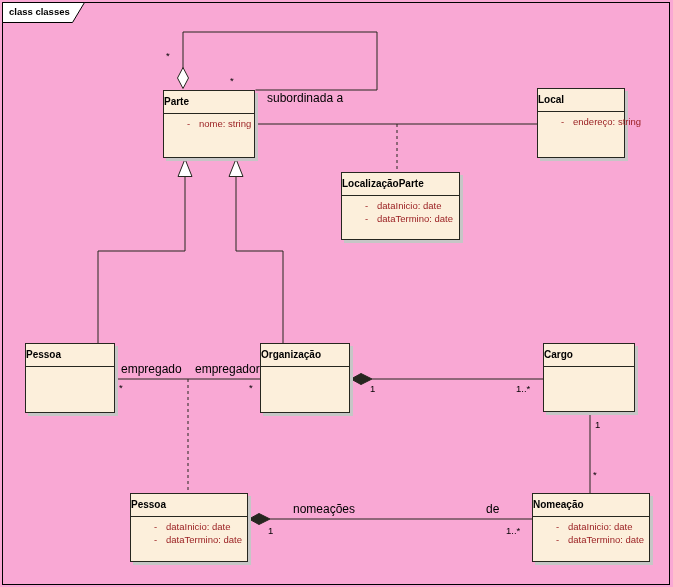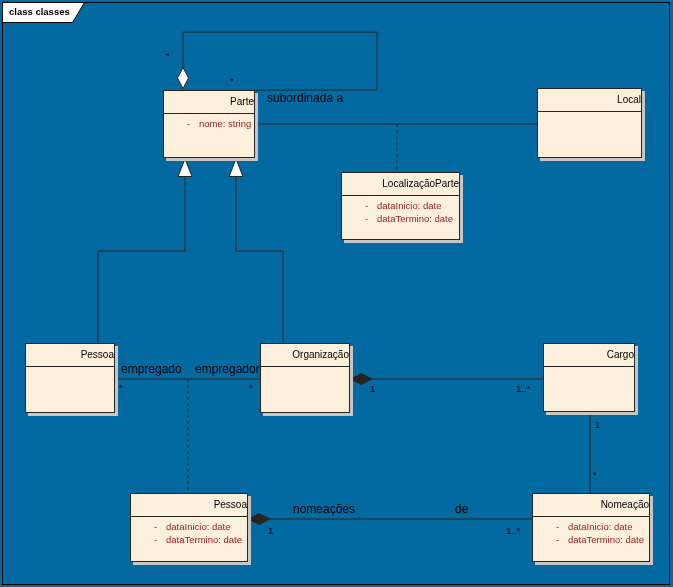--- a/index.html
+++ b/index.html
@@ -1,27 +1,27 @@
 <!DOCTYPE html>
 <html><head>
 <meta charset="utf-8">
 <style>
   html,body{margin:0;padding:0;background:#fff;}
   #canvas{
-    position:relative;width:673px;height:587px;background:#0369a1;
+    position:relative;width:673px;height:587px;background:#f9a8d4;
     font-family:"Liberation Sans","DejaVu Sans",sans-serif;
     color:#000;overflow:hidden;
   }
   #wires{position:absolute;left:0;top:0;width:673px;height:587px;}
   .uml-class{
     position:absolute;background:#FCEFDB;border:1px solid #26261F;
     box-shadow:3px 3px 0 0 #C6C6C6;box-sizing:border-box;
   }
   .uml-title{
-    height:22px;line-height:22px;text-align:right;font-weight:normal;
+    height:22px;line-height:22px;text-align:left;font-weight:bold;
     font-size:10px;border-bottom:1px solid #26261F;white-space:nowrap;
   }
   .uml-attrs{padding-top:3px;}
   .attr{
     font-size:9.5px;line-height:13px;color:#981B1E;white-space:nowrap;padding-left:16px;
   }
   .attr .vis{display:inline-block;width:12px;padding-left:7px;}
   .lbl{
     position:absolute;font-size:12px;line-height:11px;white-space:nowrap;color:#000;
   }
@@ -83,22 +83,25 @@
 
   <span class="tab-label">class classes</span>
 
   <div class="uml-class" style="left:163px;top:90px;width:92px;height:68px">
     <div class="uml-title">Parte</div>
     <div class="uml-attrs">
       <div class="attr"><span class="vis">-</span><span>nome: string</span></div>
     </div>
   </div>
 
-  <div class="uml-class" style="left:537px;top:88px;width:105px;height:70px">
+  <div class="uml-class" style="left:537px;top:88px;width:88px;height:70px">
     <div class="uml-title">Local</div>
+    <div class="uml-attrs">
+      <div class="attr"><span class="vis">-</span><span>endereço: string</span></div>
+    </div>
   </div>
 
   <div class="uml-class" style="left:341px;top:172px;width:119px;height:68px">
     <div class="uml-title">LocalizaçãoParte</div>
     <div class="uml-attrs">
       <div class="attr"><span class="vis">-</span><span>dataInicio: date</span></div>
       <div class="attr"><span class="vis">-</span><span>dataTermino: date</span></div>
     </div>
   </div>
 
@@ -142,17 +145,17 @@
   <span class="lbl mult" style="left:119px;top:382px">*</span>
   <span class="lbl mult" style="left:249px;top:382px">*</span>
 
   <span class="lbl mult" style="left:370px;top:383px">1</span>
   <span class="lbl mult" style="left:516px;top:383px">1..*</span>
 
   <span class="lbl mult" style="left:595px;top:419px">1</span>
   <span class="lbl mult" style="left:593px;top:469px">*</span>
 
   <span class="lbl" style="left:293px;top:504px">nomeações</span>
-  <span class="lbl" style="left:455px;top:504px">de</span>
+  <span class="lbl" style="left:486px;top:504px">de</span>
   <span class="lbl mult" style="left:268px;top:525px">1</span>
   <span class="lbl mult" style="left:506px;top:525px">1..*</span>
 
 </div>
 
 </body></html>

